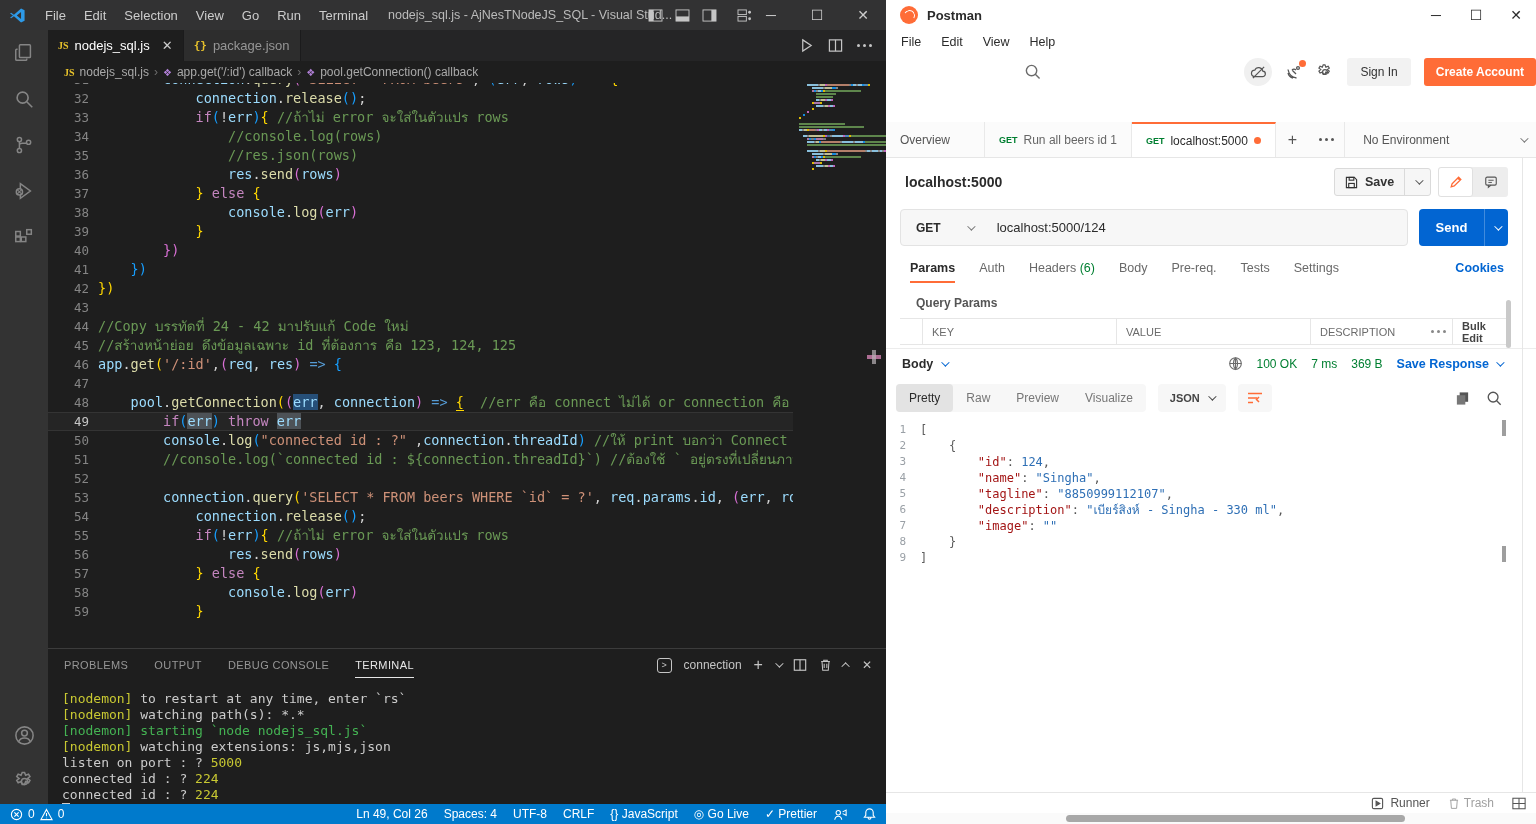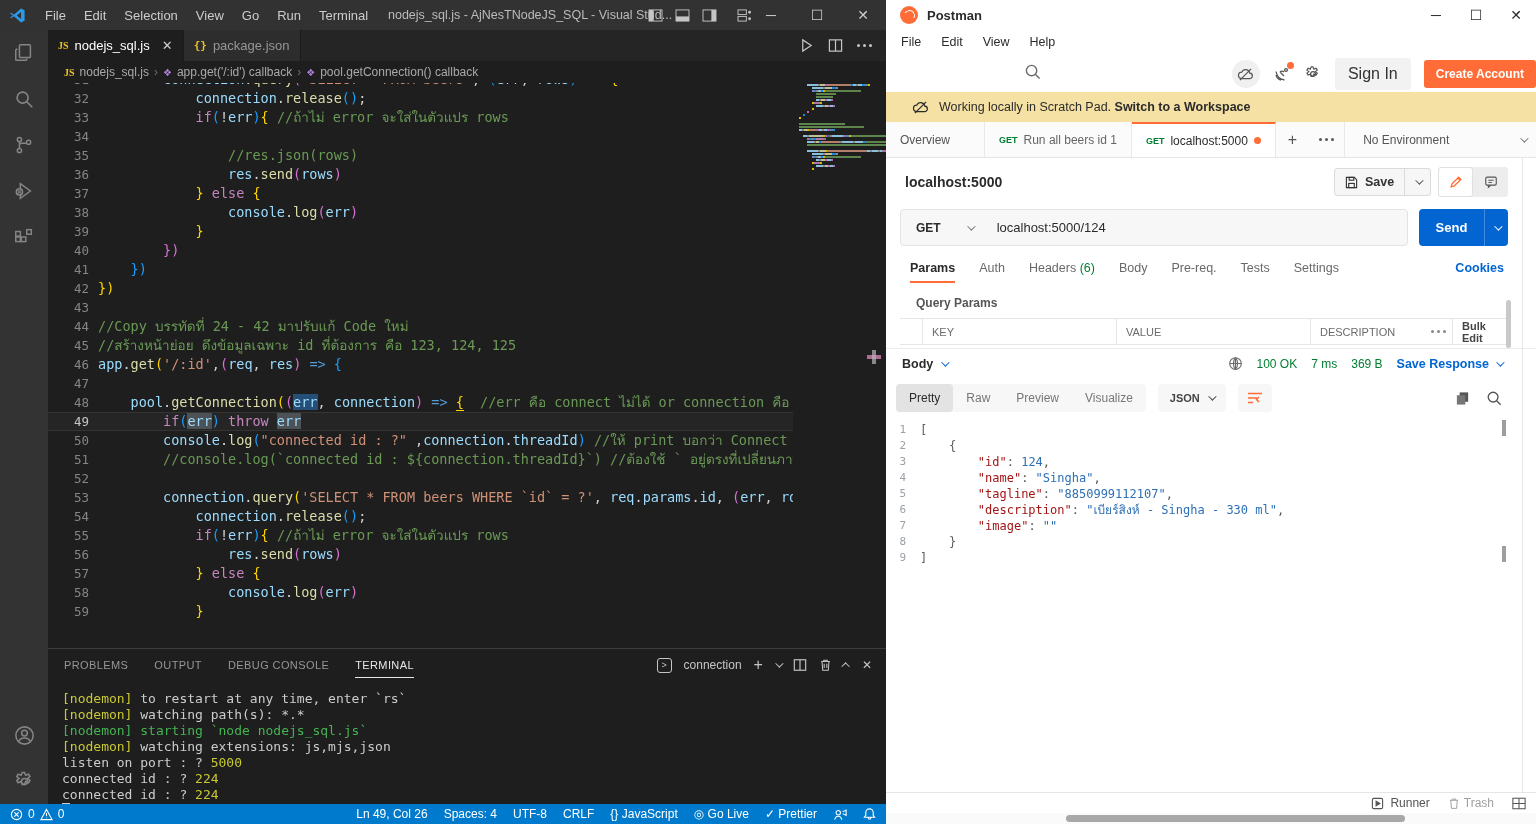--- a/index.html
+++ b/index.html
@@ -92,21 +92,21 @@
   .pm-winctl{margin-left:auto;display:flex}
   .pm-winctl div{width:40px;height:30px;display:flex;align-items:center;justify-content:center;font-size:14px;color:#2b2b2b}
   .pm-menubar{position:absolute;left:6px;top:30px;height:24px;display:flex;align-items:center;gap:2px;font-size:12.5px}
   .pm-menubar span{padding:2px 9px}
   .pm-toolbar{position:absolute;left:0;top:54px;width:650px;height:38px;display:flex;align-items:center}
   .pm-search{position:absolute;left:138px;top:9px;color:#6b6b6b}
   .pm-toolright{position:absolute;right:0;top:4px;display:flex;align-items:center;gap:13px;padding-right:0}
   .circle-ic{width:28px;height:28px;border-radius:50%;background:#f0f0f0;display:flex;align-items:center;justify-content:center;color:#555}
   .sat-wrap{position:relative;color:#555}
   .sat-dot{position:absolute;right:-3px;top:-3px;width:7px;height:7px;border-radius:50%;background:var(--pm-orange)}
-  .btn-signin{background:#f2f2f2;border-radius:3px;padding:7px 13px;font-size:16px;color:#333}
+  .btn-signin{background:#f2f2f2;border-radius:3px;padding:7px 13px;font-size:12px;color:#333}
   .btn-create{background:var(--pm-orange);border-radius:3px;padding:7px 12px;font-size:12px;color:#fff;font-weight:bold;white-space:nowrap}
   .pm-banner{position:absolute;left:0;top:92px;width:650px;height:30px;background:#f5e1a4;display:flex;align-items:center;padding-left:26px;gap:10px;color:#2b2b2b;font-size:12.5px}
   .pm-banner b{font-weight:bold}
 
   .pm-tabstrip{position:absolute;left:0;top:122px;width:650px;height:36px;background:#fbfbfb;border-bottom:1px solid #e6e6e6;display:flex;align-items:stretch;font-size:12px;color:#555}
   .pm-tab{display:flex;align-items:center;padding:0 14px;border-right:1px solid #e9e9e9;gap:6px;white-space:nowrap}
   .pm-tab.active{background:#fff;border-top:2px solid var(--pm-orange);color:#2b2b2b}
   .mchip{font-size:9px;font-weight:bold;color:var(--pm-green)}
   .dirty-dot{width:7px;height:7px;border-radius:50%;background:var(--pm-orange)}
   .pm-tab-plus{display:flex;align-items:center;padding:0 12px;font-size:16px;color:#555}
@@ -316,21 +316,21 @@
       <span>app.get('/:id') callback</span>
       <span class="bc-sep">›</span>
       <span class="bc-sym">❖</span>
       <span>pool.getConnection() callback</span>
     </div>
 
     <div class="vs-editor">
         <div class="code-line"><span class="ln">31</span><span class="codeseg" style="padding-left: 8ch;"><span class="v">connection</span><span class="pl">.</span><span class="f">query</span><span class="b2">(</span><span class="s">'SELECT * FROM beers'</span><span class="pl">, </span><span class="b3">(</span><span class="v">err</span><span class="pl">, </span><span class="v">rows</span><span class="b3">)</span><span class="kb"> =&gt; </span><span class="b1">{</span></span></div>
         <div class="code-line"><span class="ln">32</span><span class="codeseg" style="padding-left: 12ch;"><span class="v">connection</span><span class="pl">.</span><span class="f">release</span><span class="b3">(</span><span class="b3">)</span><span class="pl">;</span></span></div>
         <div class="code-line"><span class="ln">33</span><span class="codeseg" style="padding-left: 12ch;"><span class="k">if</span><span class="b3">(</span><span class="pl">!</span><span class="v">err</span><span class="b3">)</span><span class="b1">{</span><span class="cm"> //ถ้าไม่ error จะใส่ในตัวแปร rows</span></span></div>
-        <div class="code-line"><span class="ln">34</span></div>
+        <div class="code-line"><span class="ln">34</span><span class="codeseg" style="padding-left: 16ch;"><span class="cm">//console.log(rows)</span></span></div>
         <div class="code-line"><span class="ln">35</span><span class="codeseg" style="padding-left: 16ch;"><span class="cm">//res.json(rows)</span></span></div>
         <div class="code-line"><span class="ln">36</span><span class="codeseg" style="padding-left: 16ch;"><span class="v">res</span><span class="pl">.</span><span class="f">send</span><span class="b2">(</span><span class="v">rows</span><span class="b2">)</span></span></div>
         <div class="code-line"><span class="ln">37</span><span class="codeseg" style="padding-left: 12ch;"><span class="b1">}</span><span class="k"> else </span><span class="b1">{</span></span></div>
         <div class="code-line"><span class="ln">38</span><span class="codeseg" style="padding-left: 16ch;"><span class="v">console</span><span class="pl">.</span><span class="f">log</span><span class="b2">(</span><span class="v">err</span><span class="b2">)</span></span></div>
         <div class="code-line"><span class="ln">39</span><span class="codeseg" style="padding-left: 12ch;"><span class="b1">}</span></span></div>
         <div class="code-line"><span class="ln">40</span><span class="codeseg" style="padding-left: 8ch;"><span class="b2">})</span></span></div>
         <div class="code-line"><span class="ln">41</span><span class="codeseg" style="padding-left: 4ch;"><span class="b3">})</span></span></div>
         <div class="code-line"><span class="ln">42</span><span class="codeseg"><span class="b1">})</span></span></div>
         <div class="code-line"><span class="ln">43</span><span class="codeseg"></span></div>
         <div class="code-line"><span class="ln">44</span><span class="codeseg"><span class="cm">//Copy บรรทัดที่ 24 - 42 มาปรับแก้ Code ใหม่</span></span></div>
@@ -489,27 +489,20 @@
           </div>
         <svg width="18" height="18" viewBox="0 0 24 24" fill="none" stroke="#555" stroke-width="1.6">
             <circle cx="12" cy="12" r="3.2"></circle>
             <path d="M12 2.5 l1.2 3 3-1.2 1.5 2.5 -2.5 2 2.5 2 -1.5 2.5 -3-1.2 -1.2 3 -2.4 0 -1.2-3 -3 1.2 -1.5-2.5 2.5-2 -2.5-2 1.5-2.5 3 1.2 1.2-3 z"></path>
           </svg>
         <button class="btn-signin" style="border:none">Sign In</button>
         <button class="btn-create" style="border:none">Create Account</button>
       </div>
     </div>
 
-    <div class="pm-banner">
-      <svg width="17" height="15" viewBox="0 0 18 16" fill="none" stroke="#2b2b2b" stroke-width="1.3">
-          <path d="M5 12.5 a3.5 3.5 0 0 1 0-7 a4.5 4.5 0 0 1 8.6 1 a3 3 0 0 1 -0.6 6 z"></path>
-          <path d="M3 14 L15 2"></path>
-        </svg>
-      <span><span>Working locally in Scratch Pad.</span> <b>Switch to a Workspace</b></span>
-    </div>
 
     <div class="pm-tabstrip">
       <div class="pm-tab" style="padding:0 34px 0 14px">
           <span>Overview</span>
         </div>
       <div class="pm-tab">
         <span class="mchip">GET</span>
         <span style="color:#666">Run all beers id 1</span>
       </div>
       <div class="pm-tab active">

